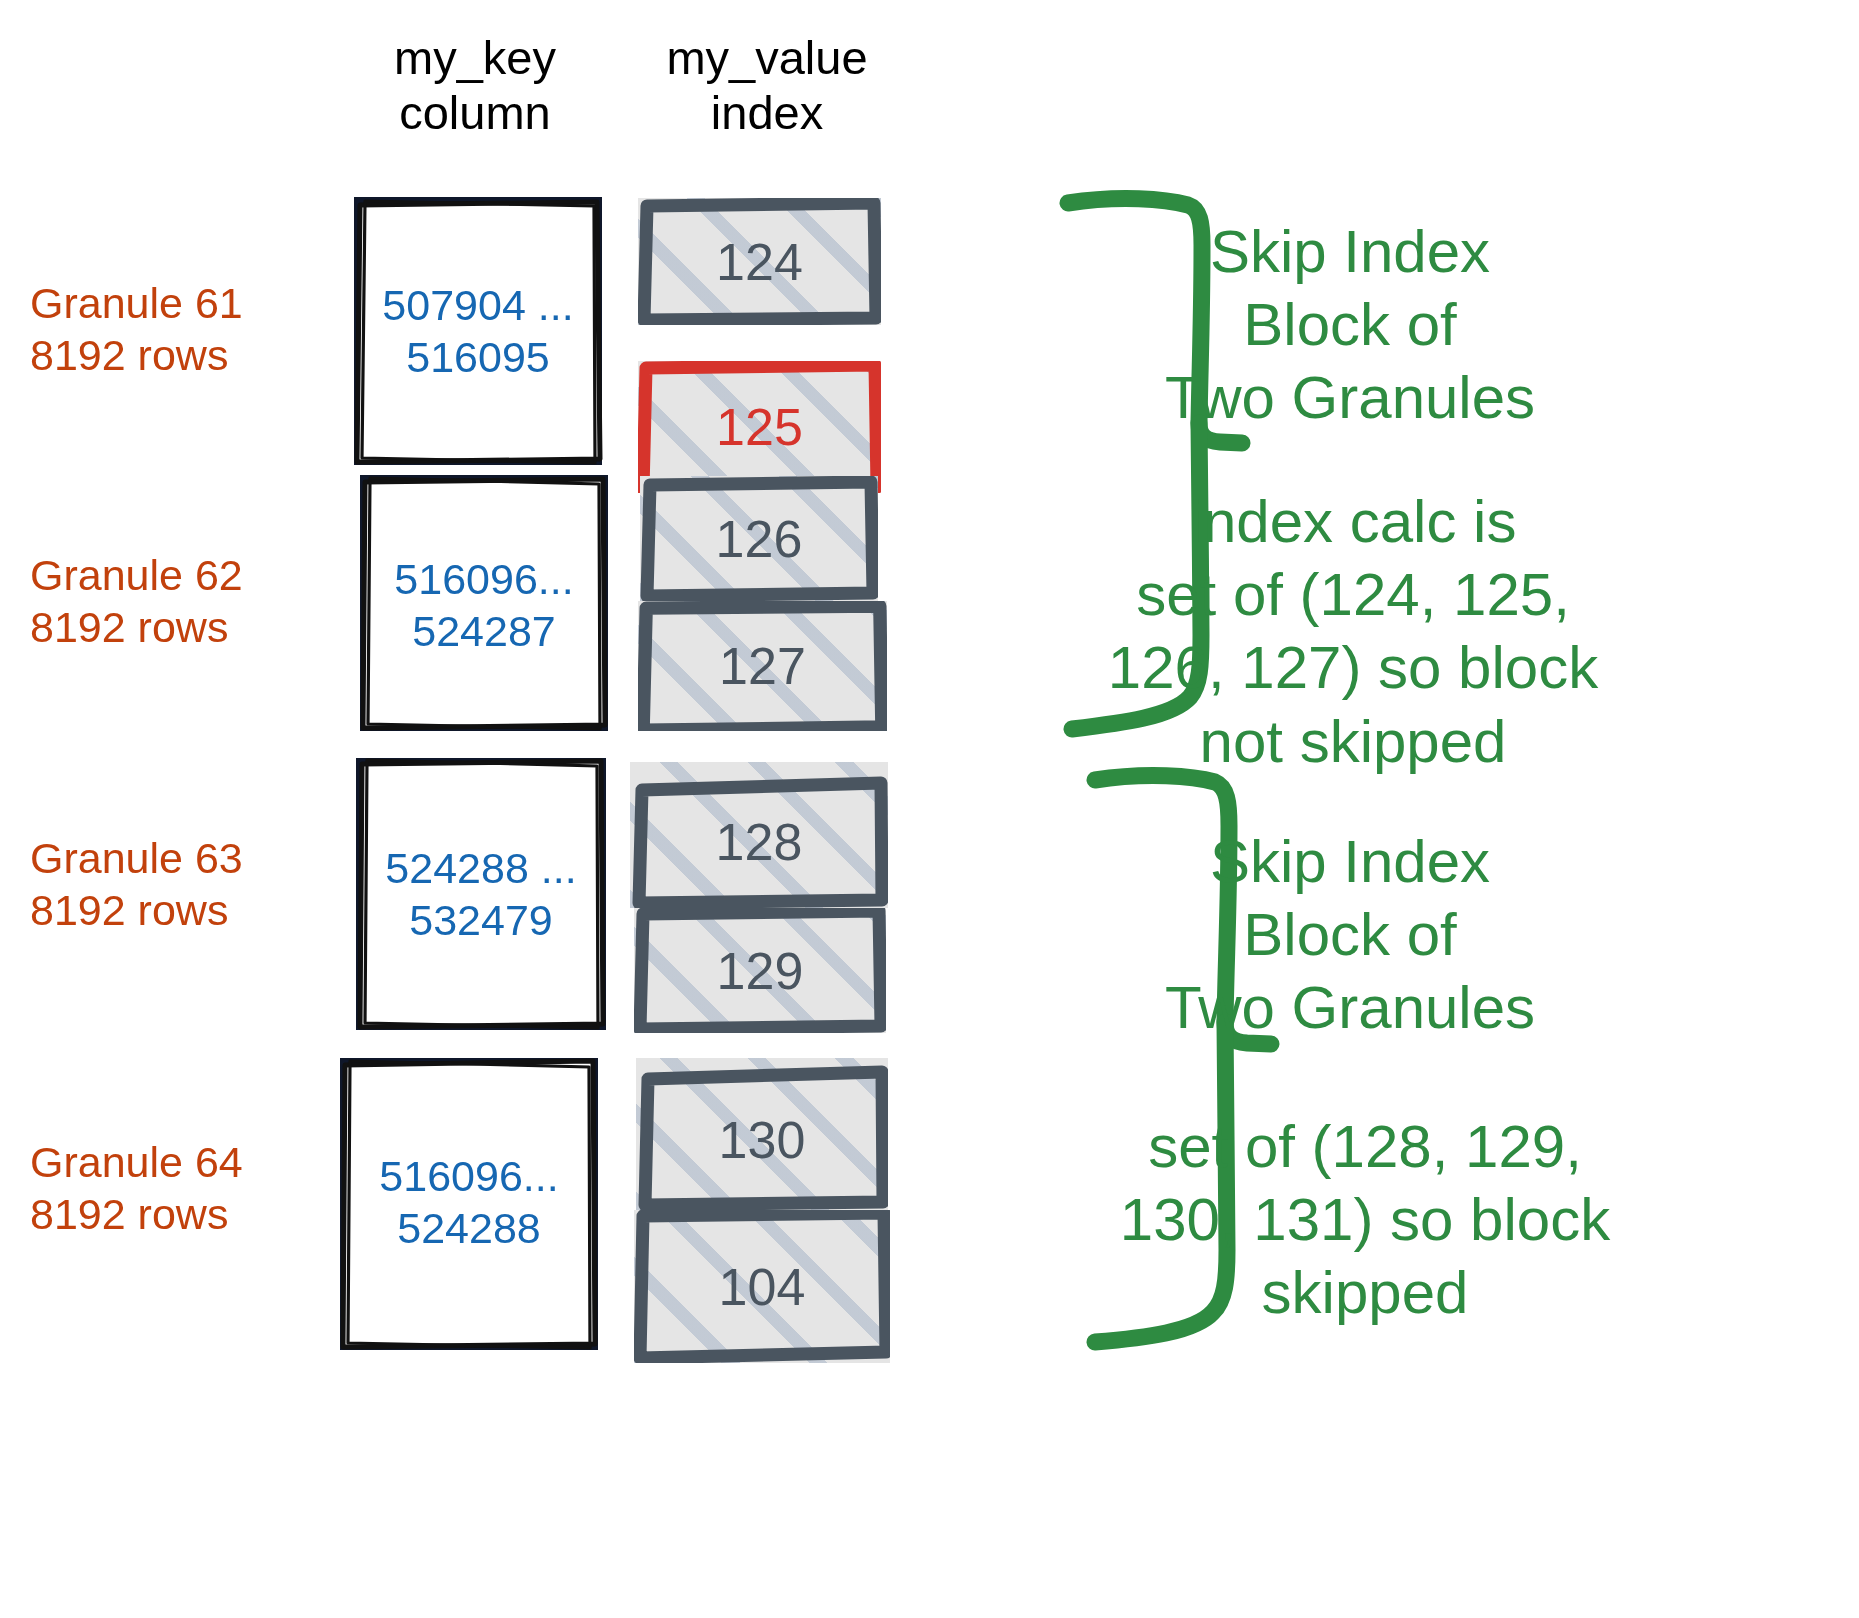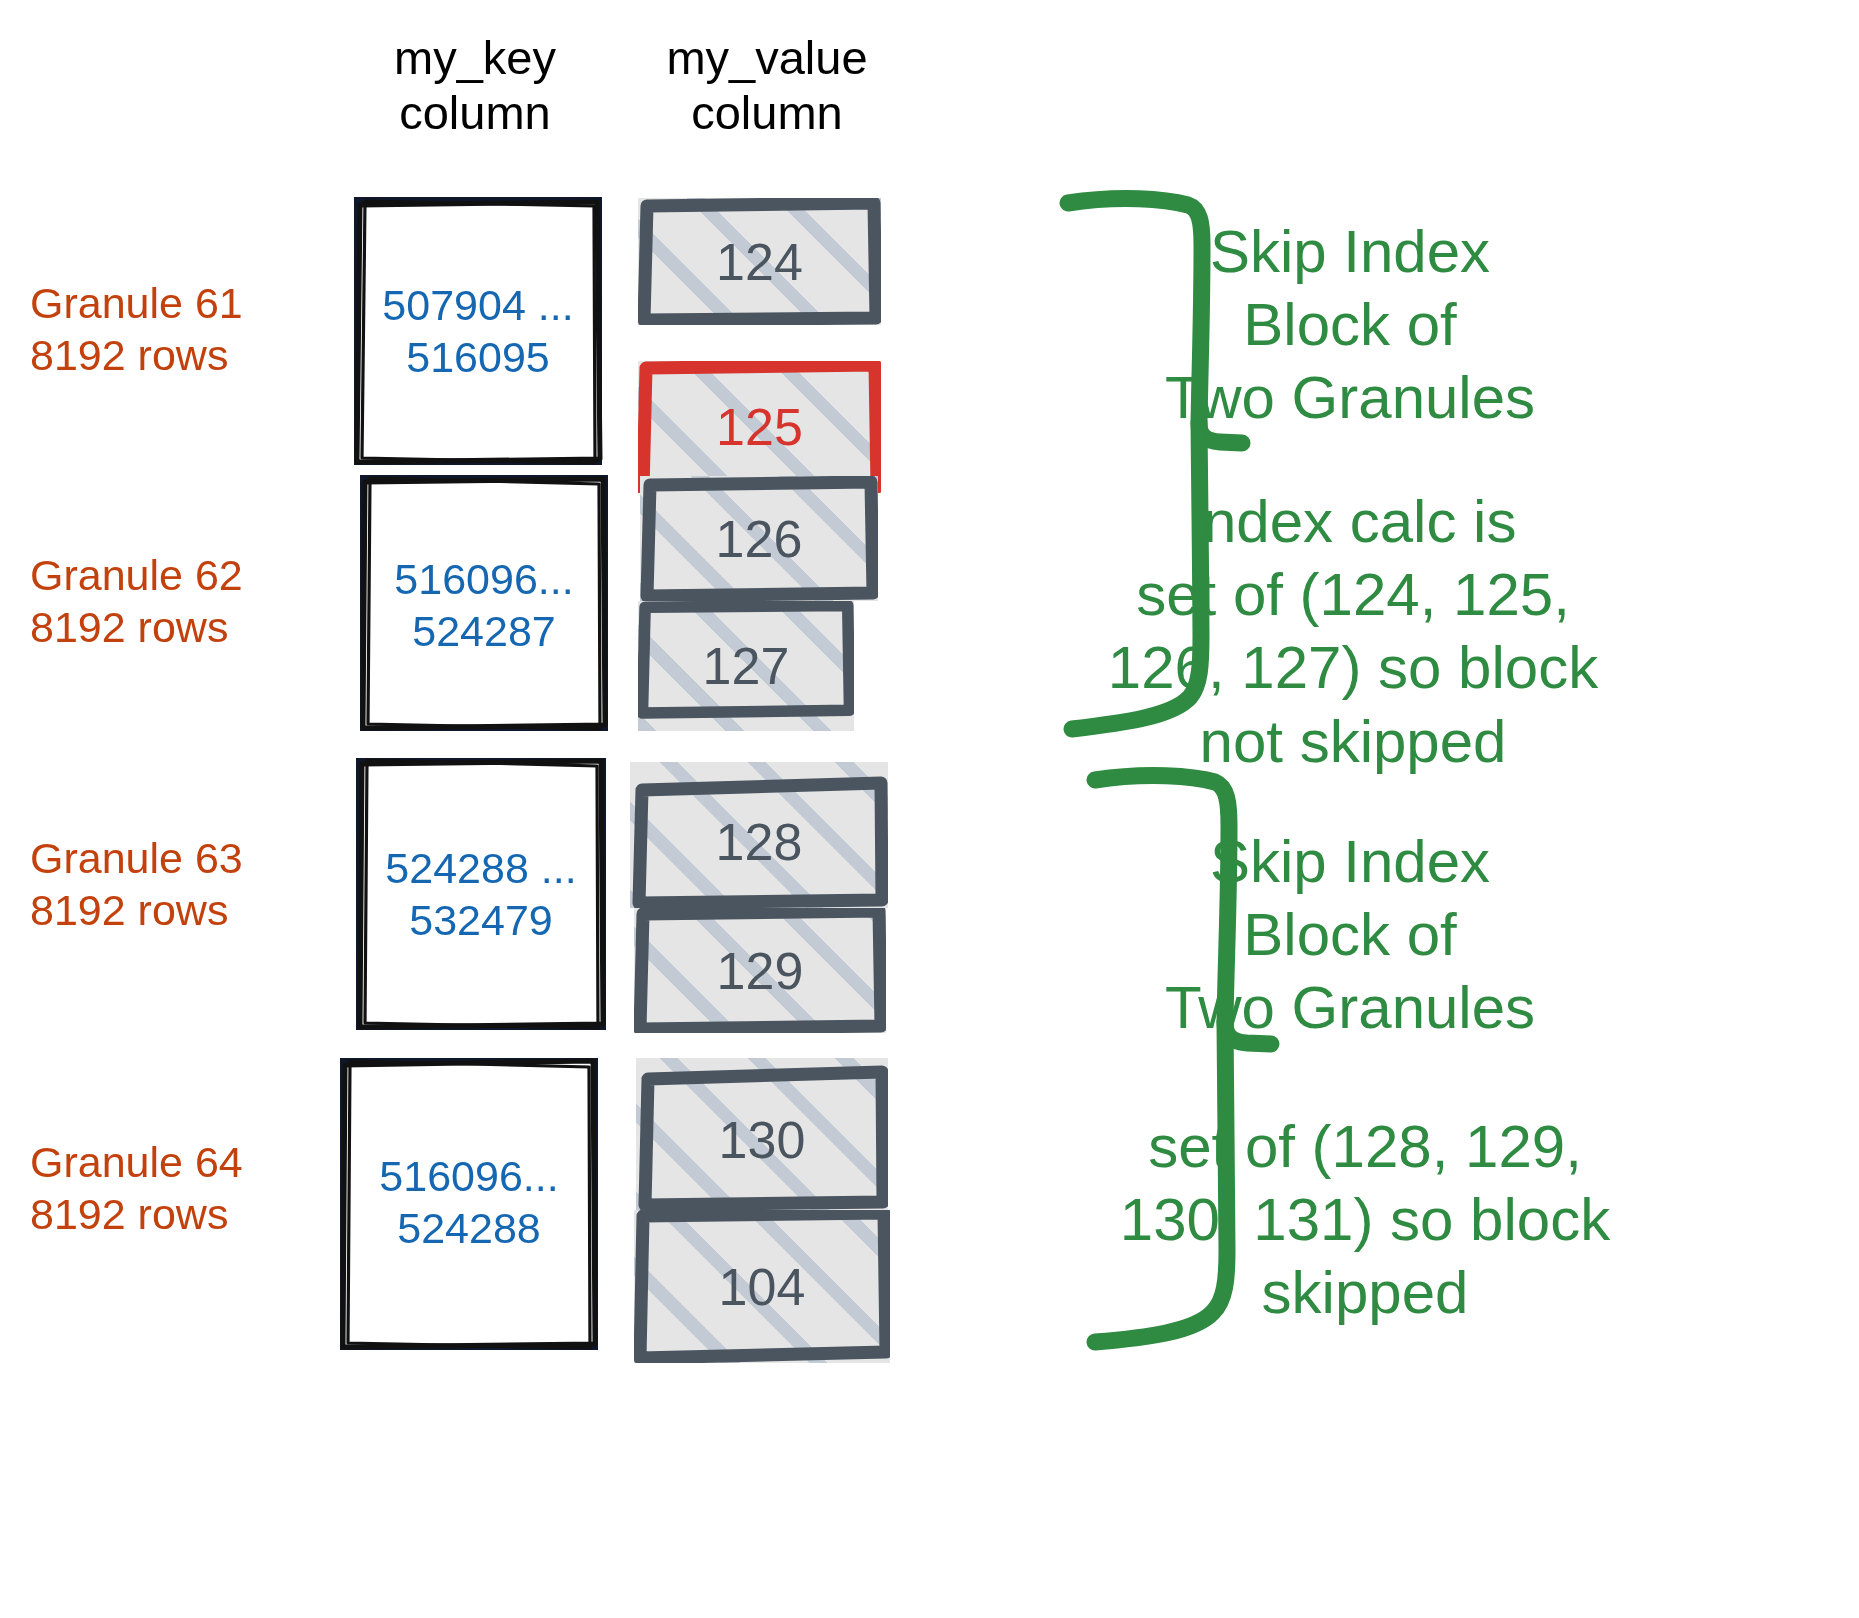--- a/index.html
+++ b/index.html
@@ -115,21 +115,21 @@
   }
 </style>
 </head>
 <body>
 
 <div id="page">
 
   <div class="col-header" id="hdr-key">my_key
 column</div>
   <div class="col-header" id="hdr-value">my_value
-column</div>
+index</div>
 
   <div class="granule-label" style="top:278px">Granule 61
 8192 rows</div>
 
   <div class="key-box" style="left:354px; top:197px; width:248px; height:268px;">
     <svg viewBox="0 0 248 268" preserveAspectRatio="none">
       <path d="M6,8 L243,5 L246,262 L3,265 Z" fill="#fff" stroke="#111" stroke-width="5" stroke-linejoin="round"></path>
       <path d="M11,4 L240,9 L241,266 L8,261 Z" fill="none" stroke="#111" stroke-width="3.2" stroke-linejoin="round"></path>
     </svg>
     <div class="key-text" style="top:82px">507904 ...
@@ -165,21 +165,21 @@
   </div>
 
   <div class="val-cell" style="left:640px; top:476px; width:238px; height:125px;">
     <div class="hatch"></div>
     <svg class="frame" viewBox="0 0 238 125" preserveAspectRatio="none">
       <path d="M10,9 L231,6 L233,117 L7,120 Z" fill="none" stroke="#4a5560" stroke-width="13" stroke-linejoin="round" stroke-linecap="round"></path>
     </svg>
     <div class="vlabel">126</div>
   </div>
 
-  <div class="val-cell" style="left:638px; top:601px; width:216px; height:130px;">
+  <div class="val-cell" style="left:638px; top:601px; width:249px; height:130px;">
     <div class="hatch"></div>
     <svg class="frame" viewBox="0 0 243 130" preserveAspectRatio="none">
       <path d="M8,7 L236,5 L238,123 L5,126 Z" fill="none" stroke="#4a5560" stroke-width="13" stroke-linejoin="round" stroke-linecap="round"></path>
     </svg>
     <div class="vlabel">127</div>
   </div>
 
   <div class="granule-label" style="top:833px">Granule 63
 8192 rows</div>
 

